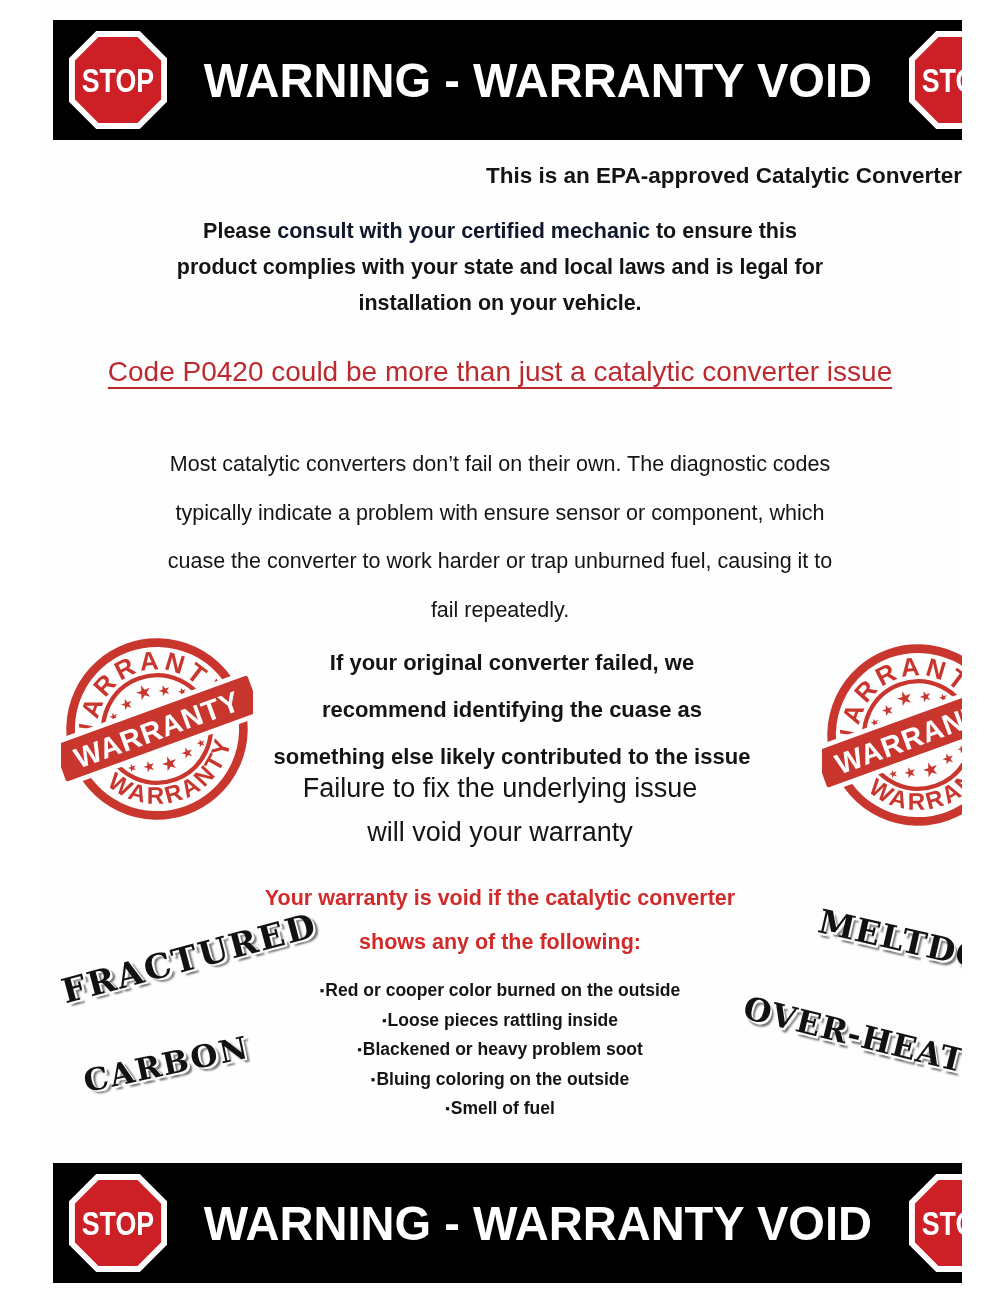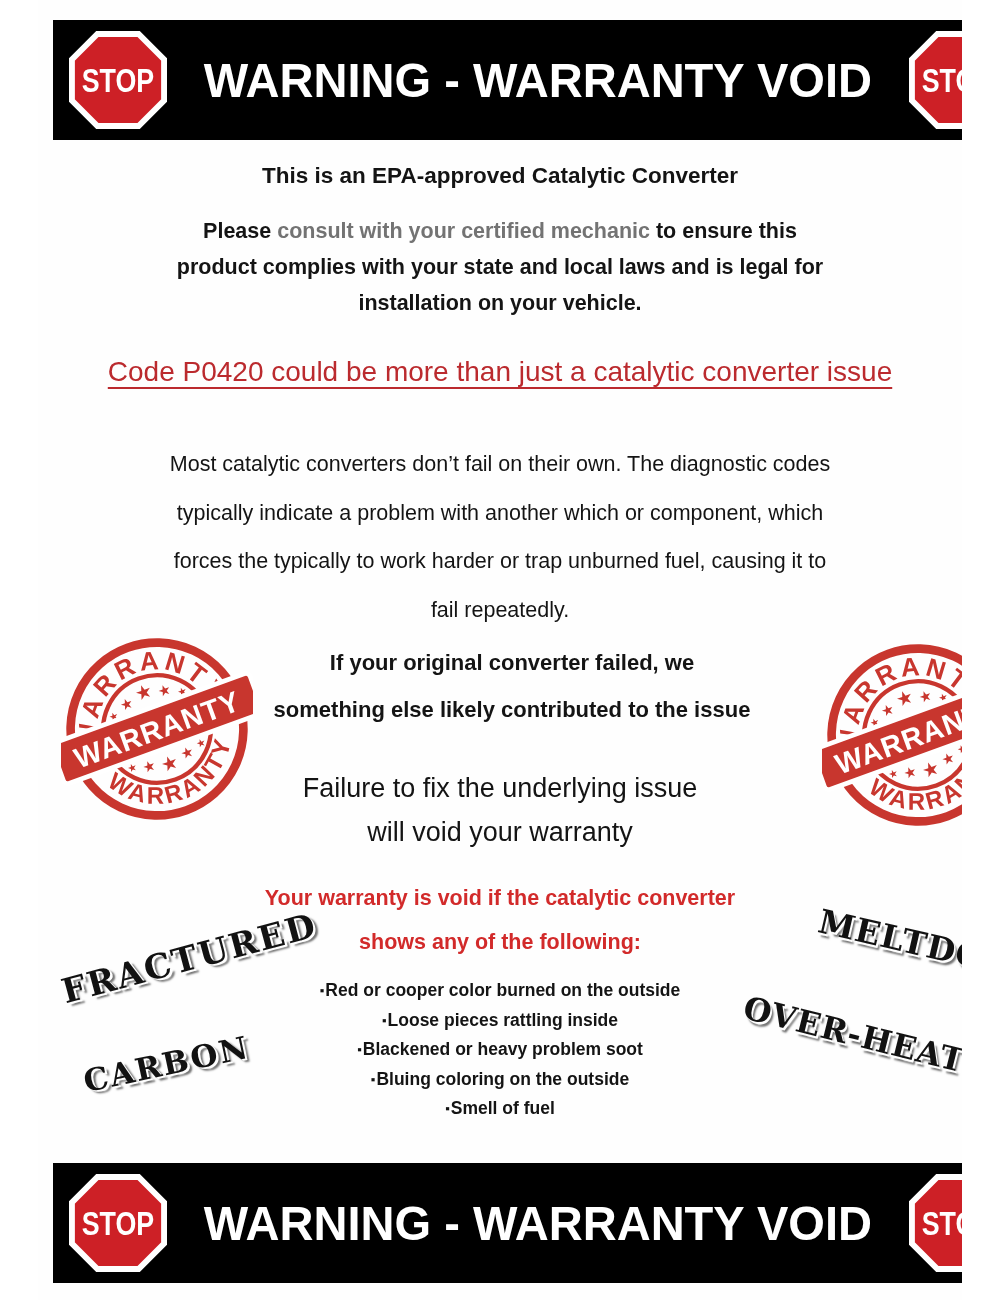--- a/index.html
+++ b/index.html
@@ -41,25 +41,25 @@
   .stop-text {
     fill: #ffffff;
     font-family: "Liberation Sans", sans-serif;
     font-weight: bold;
     font-size: 34px;
   }
 
   
   .center-block { position: absolute; left: 0; right: 0; text-align: center; }
 
-  .epa-line { top: 163px; font-size: 22.5px; font-weight: bold; }
+  .epa-line { top: 163px; font-size: 22.5px; font-weight: bold; text-align: right; }
 
   .consult { top: 213px; font-size: 21.5px; font-weight: bold; line-height: 36px; }
   .consult .line { display: block; }
-  .red-text { color: #737373; }
+  .red-text { color: #0f172a; }
 
   .code-heading {
     top: 356px;
     font-size: 28px;
     font-weight: normal;
     color: #bb2a2e;
     text-decoration: underline;
     text-decoration-thickness: 2px;
     text-underline-offset: 6px;
   }
@@ -136,22 +136,22 @@
   <p class="center-block consult">
     <span class="line"><span>Please </span><span class="red-text">consult with your certified mechanic</span><span> to ensure this</span></span>
     <span class="line">product complies with your state and local laws and is legal for</span>
     <span class="line">installation on your vehicle.</span>
   </p>
 
   <h2 class="center-block code-heading">Code P0420 could be more than just a catalytic converter issue</h2>
 
   <p class="center-block diagnostic">
     <span class="line">Most catalytic converters don’t fail on their own. The diagnostic codes</span>
-    <span class="line">typically indicate a problem with another which or component, which</span>
-    <span class="line">forces the typically to work harder or trap unburned fuel, causing it to</span>
+    <span class="line">typically indicate a problem with ensure sensor or component, which</span>
+    <span class="line">cuase the converter to work harder or trap unburned fuel, causing it to</span>
     <span class="line">fail repeatedly.</span>
   </p>
 
   <svg class="stamp stamp-left" viewBox="0 0 200 200">
     <defs>
       <path id="arcTL" d="M 38,100 A 62,62 0 0 1 162,100"></path>
       <path id="arcBL" d="M 22,100 A 78,78 0 0 0 178,100"></path>
     </defs>
     <g transform="rotate(-20 100 100)">
       <circle cx="100" cy="100" r="90" fill="none" stroke="#c8362e" stroke-width="9"></circle>
@@ -193,20 +193,21 @@
       <text class="star" x="100" y="145" font-size="20" text-anchor="middle">★</text>
       <text class="star" x="121" y="139" font-size="15" text-anchor="middle">★</text>
       <text class="star" x="138" y="133" font-size="11" text-anchor="middle">★</text>
       <rect x="-10" y="77" width="220" height="45" rx="5" fill="#c8362e" stroke="#ffffff" stroke-width="5"></rect>
       <text class="stamp-banner-text" x="100" y="111" text-anchor="middle">WARRANTY</text>
     </g>
   </svg>
 
   <div class="center-block recommendation">
     <span class="line">If your original converter failed, we</span>
+    <span class="line">recommend identifying the cuase as</span>
     <span class="line">something else likely contributed to the issue</span>
   </div>
 
   <div class="center-block failure">
     <span class="line">Failure to fix the underlying issue</span>
     <span class="line">will void your warranty</span>
   </div>
 
   <div class="center-block void-heading">
     <span class="line">Your warranty is void if the catalytic converter</span>

